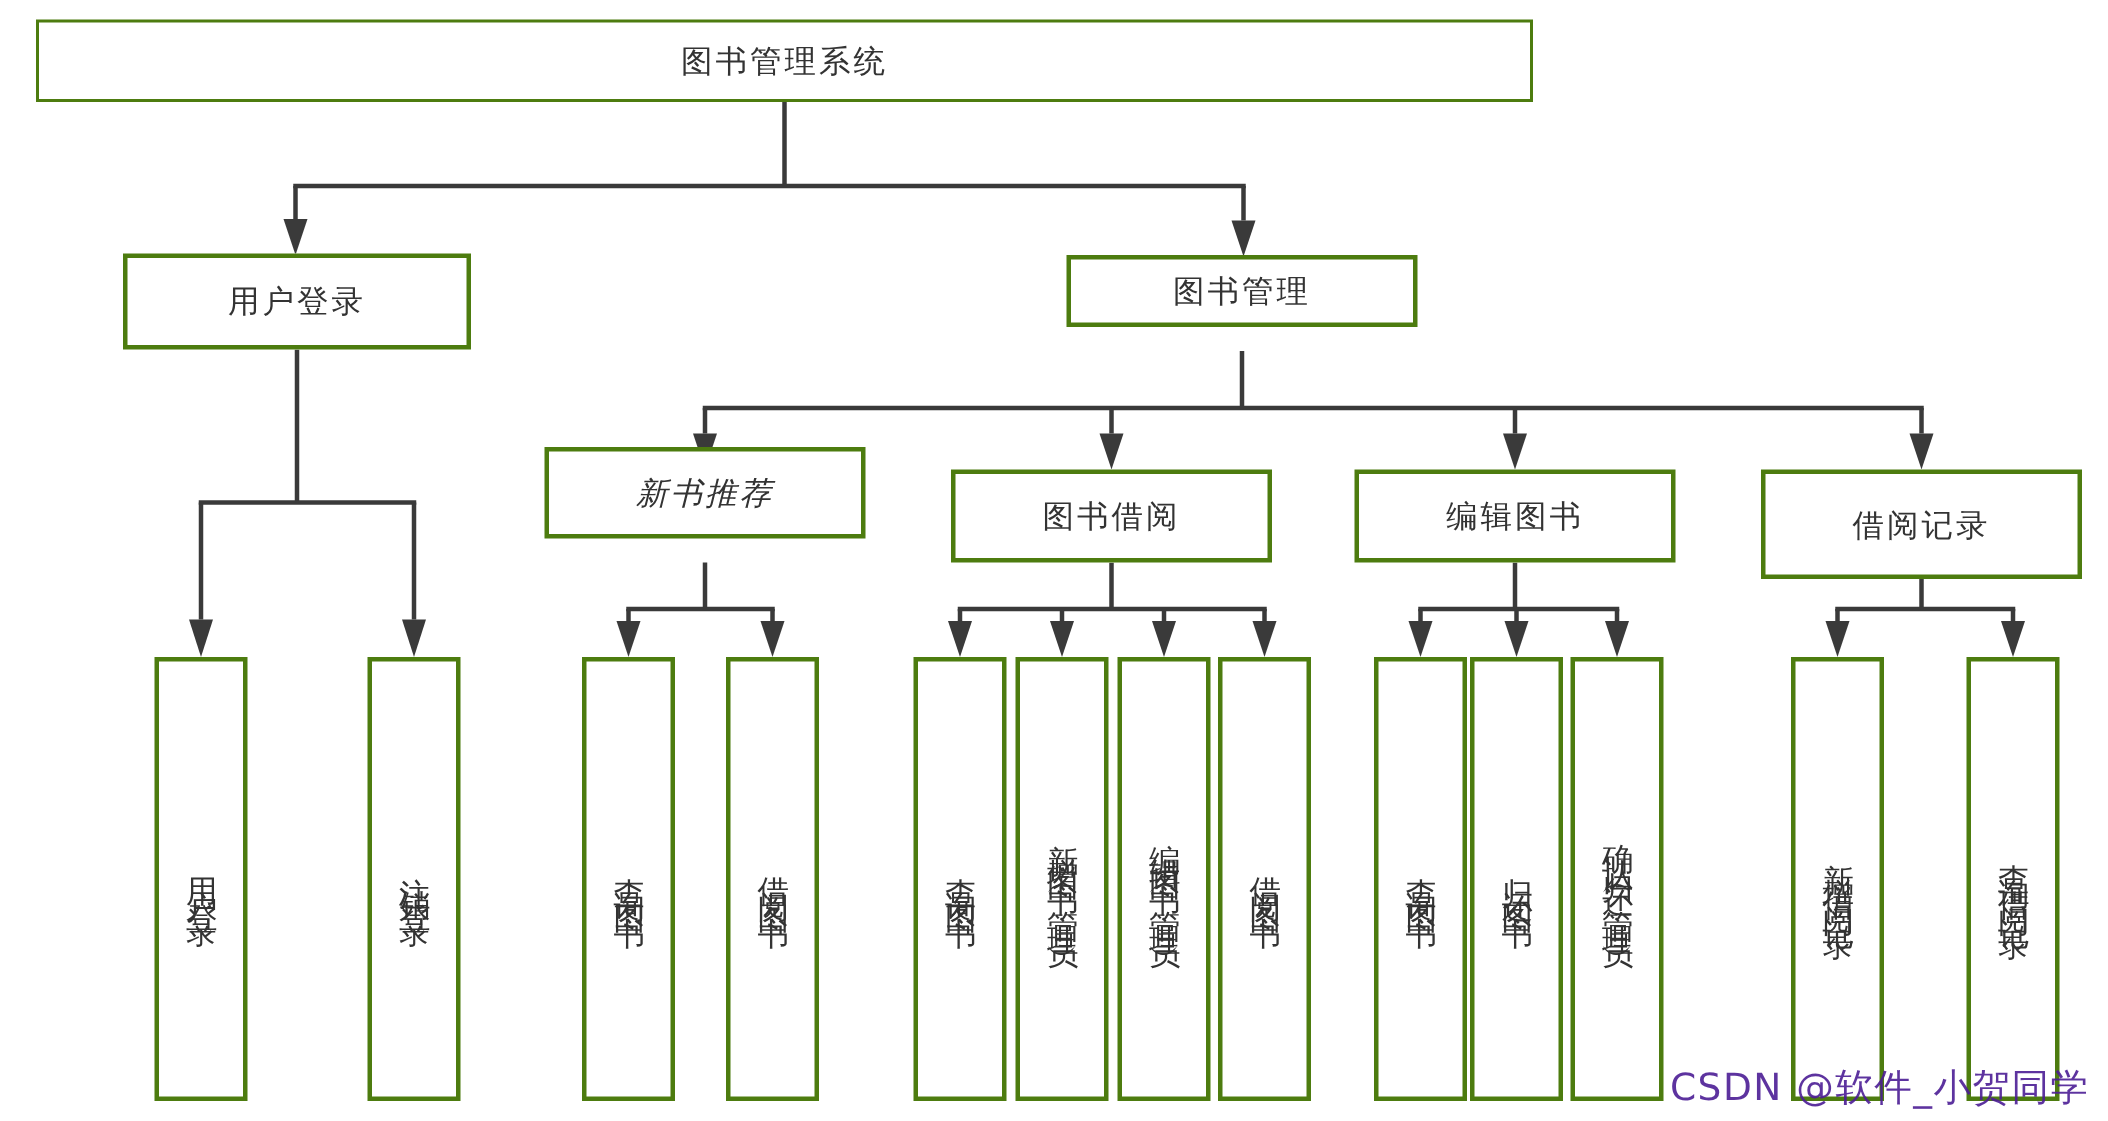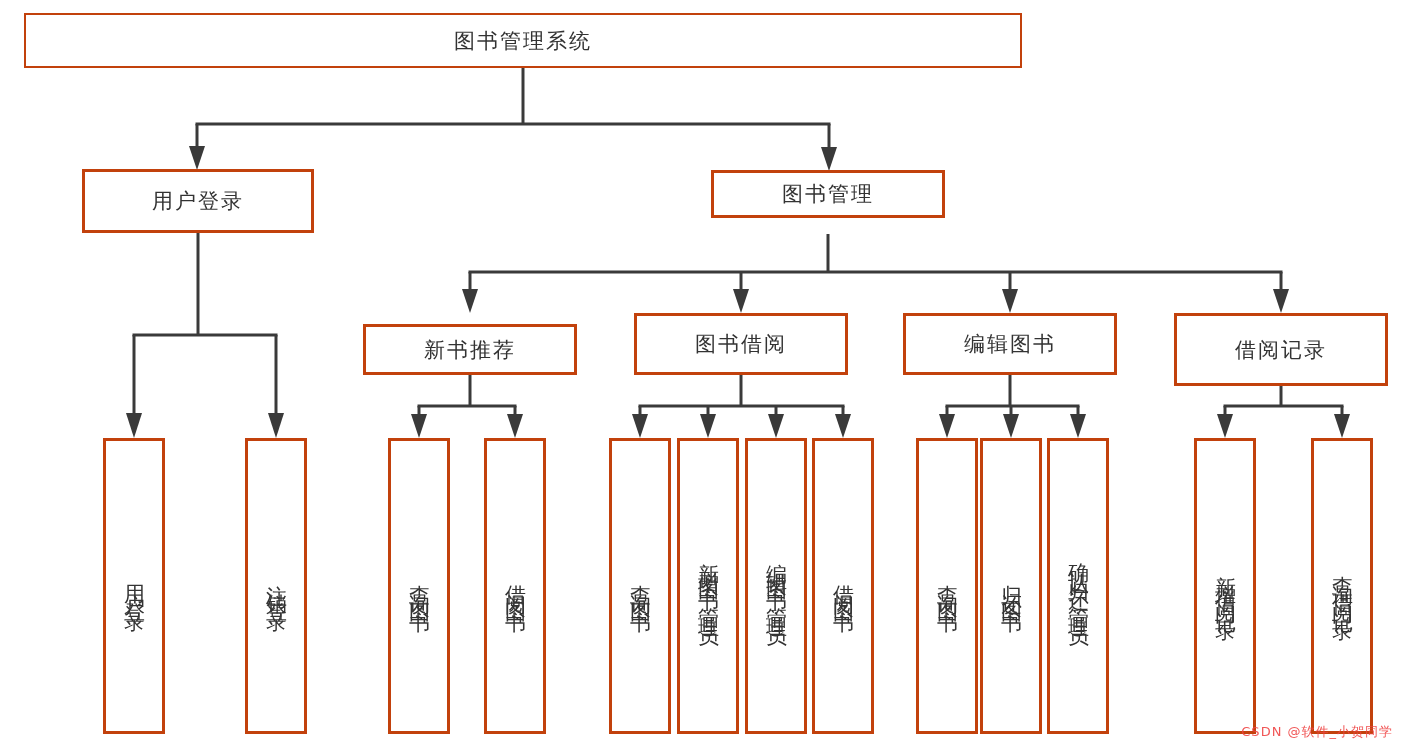--- a/index.html
+++ b/index.html
@@ -28,21 +28,21 @@
     stroke-width: 3;
   }
   .connectors polygon {
     fill: #3a3a3a;
     stroke: none;
   }
   .node {
     position: absolute;
     box-sizing: border-box;
     background: #ffffff;
-    border: 3px solid #c2410c;
+    border: 3px solid #4d7c0f;
     display: flex;
     align-items: center;
     justify-content: center;
     z-index: 2;
     color: #333333;
   }
   .h-node span {
     font-size: 21px;
     letter-spacing: 2px;
     white-space: nowrap;
@@ -56,22 +56,22 @@
     font-size: 21px;
     letter-spacing: 9px;
     line-height: 1;
     white-space: nowrap;
   }
   .watermark {
     position: absolute;
     right: 12px;
     bottom: 6px;
     z-index: 3;
-    font-size: 13px;
-    color: #ef4444;
+    font-size: 25px;
+    color: #4c1d95;
     opacity: 0.9;
     letter-spacing: 1px;
     white-space: nowrap;
   }
 </style>
 </head>
 <body>
 
 <div class="canvas">
 
@@ -155,21 +155,21 @@
     <span>图书管理系统</span>
   </div>
 
   <div class="node h-node" style="left:82px; top:169px; width:232px; height:64px;">
     <span>用户登录</span>
   </div>
   <div class="node h-node" style="left:711px; top:170px; width:234px; height:48px;">
     <span>图书管理</span>
   </div>
 
-  <div class="node h-node" style="left:363px; top:324px; width:214px; height:51px;">
+  <div class="node h-node" style="left:363px; top:298px; width:214px; height:61px;font-style:italic;">
     <span>新书推荐</span>
   </div>
   <div class="node h-node" style="left:634px; top:313px; width:214px; height:62px;">
     <span>图书借阅</span>
   </div>
   <div class="node h-node" style="left:903px; top:313px; width:214px; height:62px;">
     <span>编辑图书</span>
   </div>
   <div class="node h-node" style="left:1174px; top:313px; width:214px; height:73px;">
     <span>借阅记录</span>

